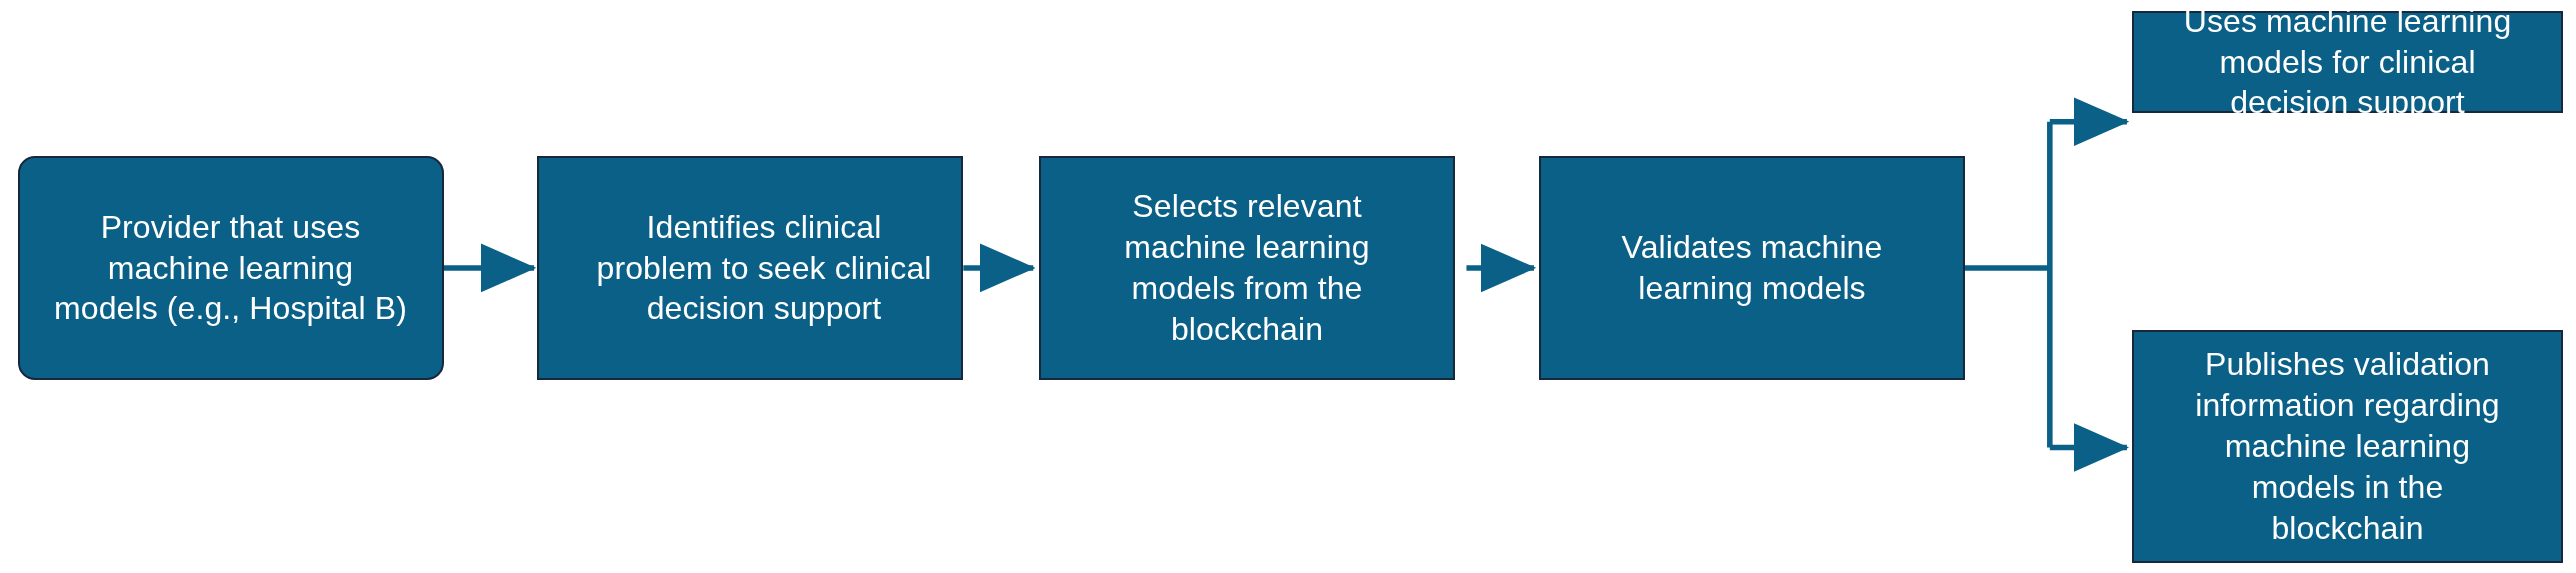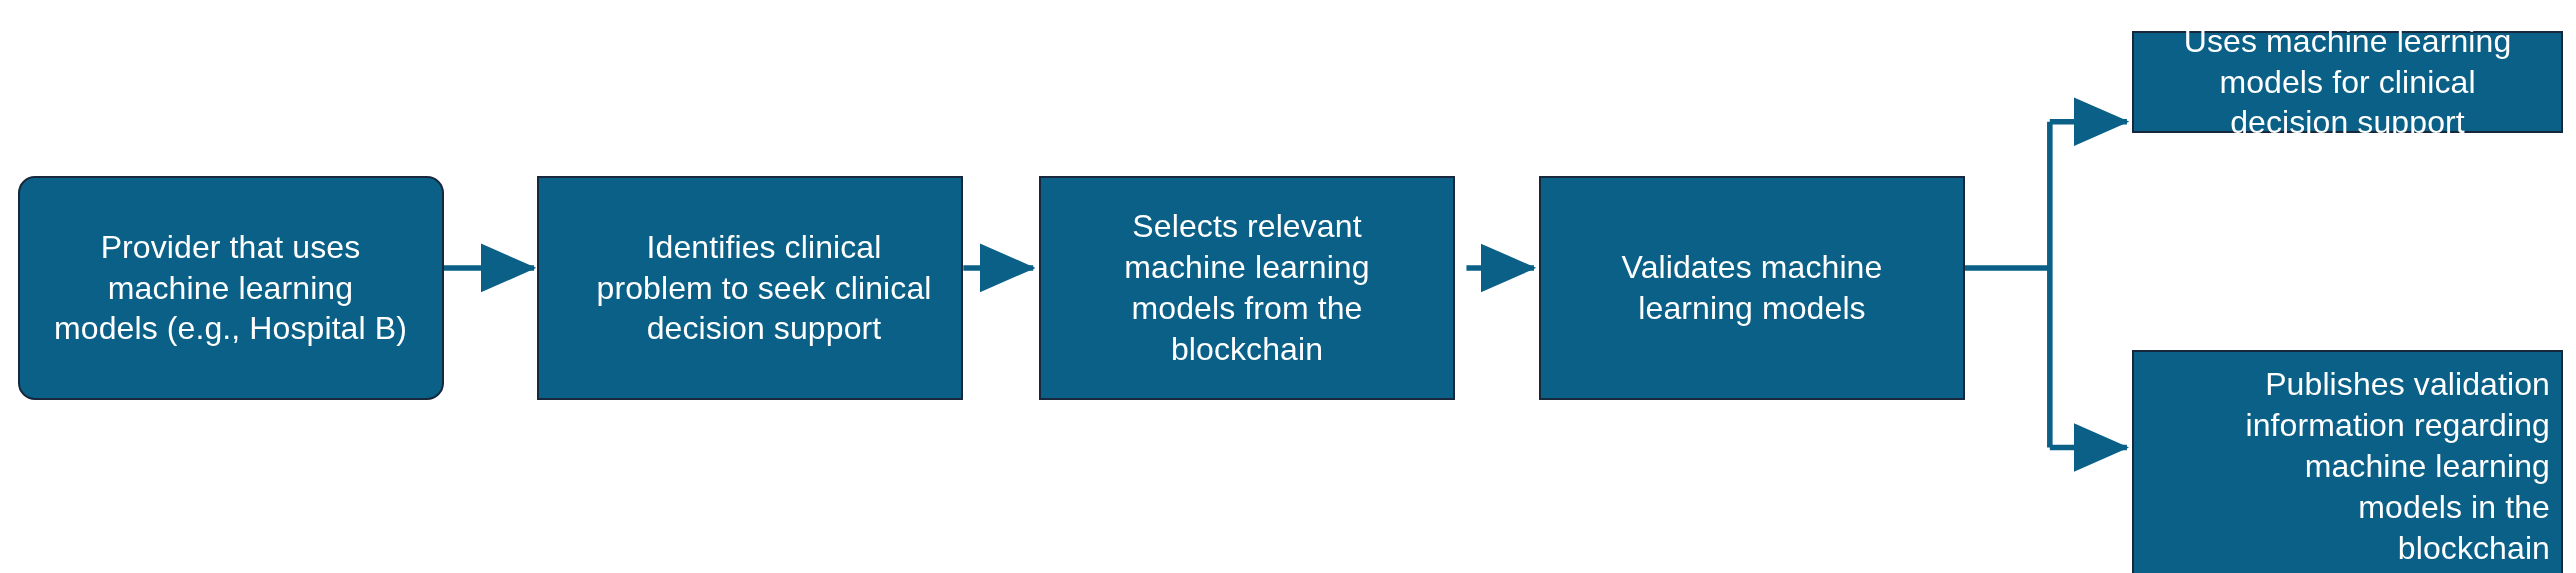--- a/index.html
+++ b/index.html
@@ -24,21 +24,20 @@
     border: 2.4px solid #18283C;
     color: #FFFFFF;
     display: flex;
     align-items: center;
     justify-content: center;
     text-align: center;
     font-size: 32px;
     line-height: 1.28;
     letter-spacing: 0.1px;
     padding: 4.8px 11px;
-    margin-top: 20px;
     -webkit-font-smoothing: antialiased;
   }
   .node .node-text {
     display: block;
     width: 100%;
     white-space: pre-line;
   }
   svg.edge-layer {
     position: absolute;
     left: 0;
@@ -109,21 +108,21 @@
     <span class="node-text">Validates machine
 learning models</span>
   </div>
 
   <div class="node" style="left:2132px; top:11px; width:431px; height:102px;">
     <span class="node-text">Uses machine learning
 models for clinical
 decision support</span>
   </div>
 
-  <div class="node" style="left:2132px; top:330px; width:431px; height:233px;text-align:right;">
+  <div class="node" style="left:2132px; top:330px; width:431px; height:233px;">
     <span class="node-text">Publishes validation
 information regarding
 machine learning
 models in the
 blockchain</span>
   </div>
 
 </div>
 
 

